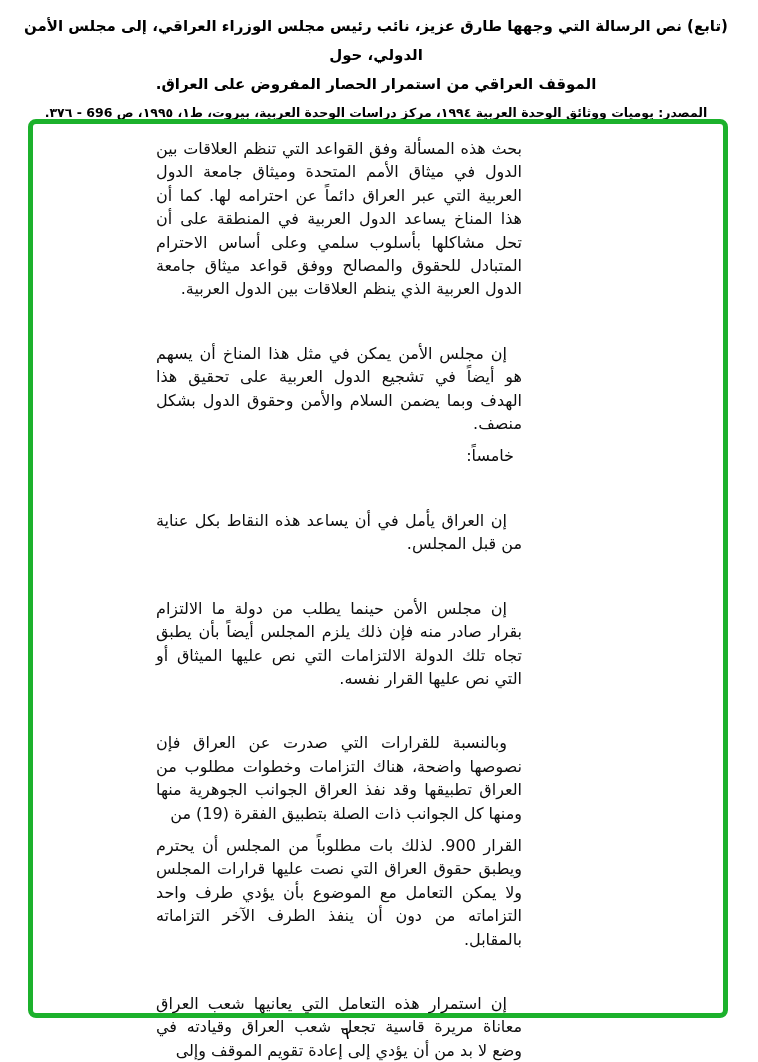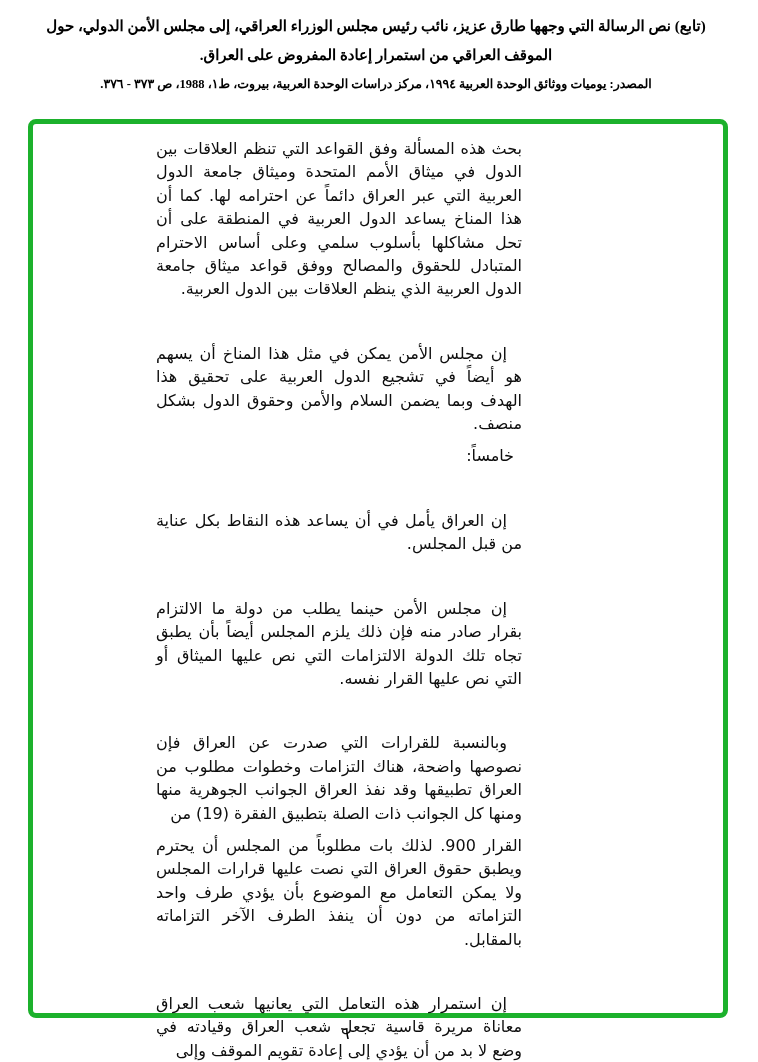--- a/index.html
+++ b/index.html
@@ -15,21 +15,20 @@
     font-family: "DejaVu Sans", sans-serif;
     color: #0d0d0d;
   }
   .header {
     position: absolute;
     top: 12px;
     left: 10px;
     right: 16px;
     text-align: center;
     direction: rtl;
-    font-family: Liberation Serif, serif;
   }
   .title-line {
     font-weight: bold;
     font-size: 15px;
     line-height: 29px;
     color: #000000;
   }
   .source-line {
     font-weight: bold;
     font-size: 12.5px;
@@ -78,22 +77,22 @@
     direction: rtl;
     font-size: 17px;
     color: #000000;
   }
 </style>
 </head>
 <body>
 
 <div class="header">
   <div class="title-line">(تابع) نص الرسالة التي وجهها طارق عزيز، نائب رئيس مجلس الوزراء العراقي، إلى مجلس الأمن الدولي، حول</div>
-  <div class="title-line">الموقف العراقي من استمرار إعادة المفروض على العراق.</div>
-  <div class="source-line">المصدر: يوميات ووثائق الوحدة العربية ١٩٩٤، مركز دراسات الوحدة العربية، بيروت، ط١، 1988، ص ٣٧٣ - ٣٧٦.</div>
+  <div class="title-line">الموقف العراقي من استمرار الحصار المفروض على العراق.</div>
+  <div class="source-line">المصدر: يوميات ووثائق الوحدة العربية ١٩٩٤، مركز دراسات الوحدة العربية، بيروت، ط١، ١٩٩٥، ص 696 - ٣٧٦.</div>
 </div>
 
 <div class="green-box"></div>
 
 <div class="body-column">
   <div class="para">بحث هذه المسألة وفق القواعد التي تنظم العلاقات بين الدول في ميثاق الأمم المتحدة وميثاق جامعة الدول العربية التي عبر العراق دائماً عن احترامه لها. كما أن هذا المناخ يساعد الدول العربية في المنطقة على أن تحل مشاكلها بأسلوب سلمي وعلى أساس الاحترام المتبادل للحقوق والمصالح ووفق قواعد ميثاق جامعة الدول العربية الذي ينظم العلاقات بين الدول العربية.</div>
   <div class="para indent">إن مجلس الأمن يمكن في مثل هذا المناخ أن يسهم هو أيضاً في تشجيع الدول العربية على تحقيق هذا الهدف وبما يضمن السلام والأمن وحقوق الدول بشكل منصف.</div>
   <div class="section-heading">خامساً:</div>
   <div class="para indent">إن العراق يأمل في أن يساعد هذه النقاط بكل عناية من قبل المجلس.</div>
   <div class="para indent">إن مجلس الأمن حينما يطلب من دولة ما الالتزام بقرار صادر منه فإن ذلك يلزم المجلس أيضاً بأن يطبق تجاه تلك الدولة الالتزامات التي نص عليها الميثاق أو التي نص عليها القرار نفسه.</div>

